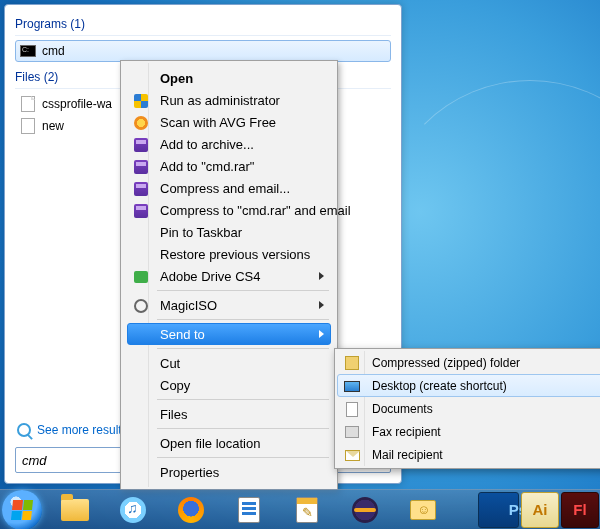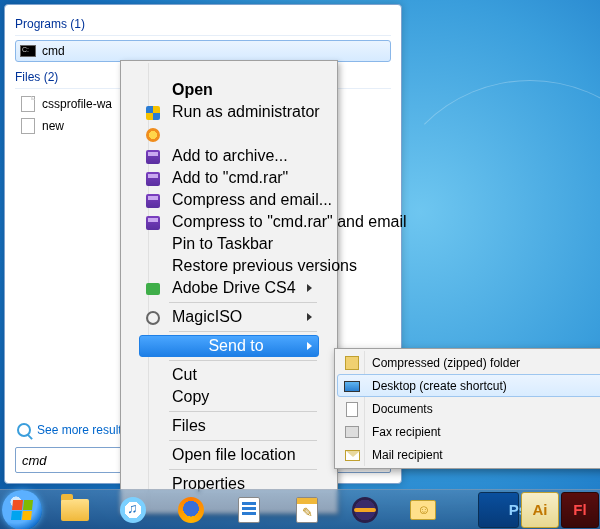--- a/index.html
+++ b/index.html
@@ -90,43 +90,42 @@
   }
 
   
   .ctx-menu {
     position: absolute;
     left: 120px; top: 60px;
     width: 218px;
     background: #f2f2f2;
     border: 1px solid #a0a0a0;
     box-shadow: 2px 3px 6px rgba(0,0,0,.3);
-    padding: 18px;
-    font-size: 16px;
+    padding: 6px;
+    font-size: 13px;
   }
   .ctx-gutter {
     position: absolute; left:2px; top:2px; bottom:2px; width:26px;
     background:#f2f2f2;
     border-right: 1px solid #e0e0e0;
   }
   .ctx-item {
     position: relative;
     display: flex; align-items: center;
     height: 22px;
     padding-left: 32px; padding-right: 18px;
     border: 1px solid transparent;
     border-radius: 3px;
     white-space: nowrap;
   }
   .ctx-item.bold { font-weight: bold; }
   .ctx-item.hover {
     background: linear-gradient(#4aa6ff,#1e7fe6);
     border-color: #1e7fe6;
     color: #fff;
-    justify-content: center;
   }
   .ctx-item .ico {
     position: absolute; left: 5px; top: 3px; width:16px;height:16px;
     display:flex;align-items:center;justify-content:center;
     font-size: 12px;
   }
   .ctx-item .arrow {
     position: absolute; right: 6px; top: 6px;
     width:0;height:0;border-top:4px solid transparent;border-bottom:4px solid transparent;border-left:5px solid #333;
   }
@@ -282,20 +281,21 @@
     <div class="ctx-item">
       <span class="ico">
         <span class="ic-shield"></span>
       </span>
       <span>Run as administrator</span>
     </div>
     <div class="ctx-item">
       <span class="ico">
         <span class="ic-avg"></span>
       </span>
+      <span>Scan with AVG Free</span>
     </div>
     <div class="ctx-item">
       <span class="ico">
         <span class="ic-rar"></span>
       </span>
       <span>Add to archive...</span>
     </div>
     <div class="ctx-item">
       <span class="ico">
         <span class="ic-rar"></span>

